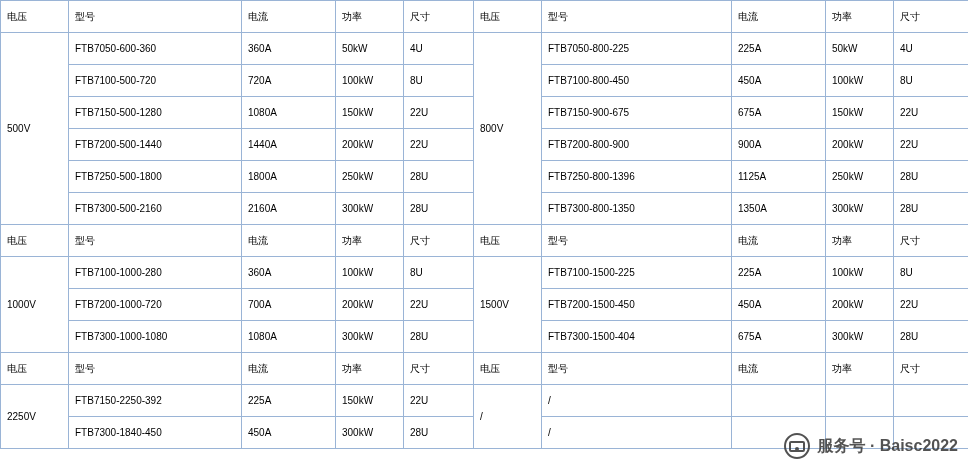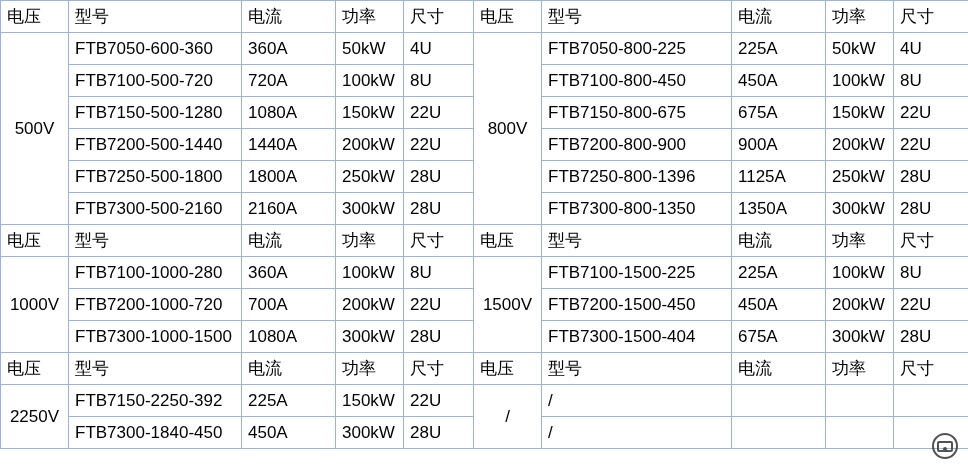--- a/index.html
+++ b/index.html
@@ -17,40 +17,39 @@
   .sheet {
     position: relative;
     width: 968px;
     height: 465px;
     box-sizing: border-box;
   }
   table.spec {
     border-collapse: collapse;
     table-layout: fixed;
     width: 968px;
-    font-size: 17px;
+    font-size: 10px;
   }
   table.spec td {
     border: 1px solid #9ab4d6;
     padding: 0 6px;
     height: 31px;
     line-height: 31px;
     vertical-align: middle;
     white-space: nowrap;
     overflow: hidden;
     background: #ffffff;
   }
   td.hdr {
     background: #c5d9f1;
     font-weight: normal;
   }
   td.vgroup {
     background: #ffffff;
     font-weight: normal;
-    text-align: center;
   }
   
   col.c-volt  { width: 68px; }
   col.c-model { width: 173px; }
   col.c-cur   { width: 94px; }
   col.c-pow   { width: 68px; }
   col.c-size  { width: 70px; }
   col.c-volt2 { width: 68px; }
   col.c-model2{ width: 190px; }
   col.c-cur2  { width: 94px; }
@@ -152,21 +151,21 @@
         <td>FTB7100-800-450</td>
         <td>450A</td>
         <td>100kW</td>
         <td>8U</td>
       </tr>
       <tr>
         <td>FTB7150-500-1280</td>
         <td>1080A</td>
         <td>150kW</td>
         <td>22U</td>
-        <td>FTB7150-800-675</td>
+        <td>FTB7150-900-675</td>
         <td>675A</td>
         <td>150kW</td>
         <td>22U</td>
       </tr>
       <tr>
         <td>FTB7200-500-1440</td>
         <td>1440A</td>
         <td>200kW</td>
         <td>22U</td>
         <td>FTB7200-800-900</td>
@@ -224,21 +223,21 @@
         <td>FTB7200-1000-720</td>
         <td>700A</td>
         <td>200kW</td>
         <td>22U</td>
         <td>FTB7200-1500-450</td>
         <td>450A</td>
         <td>200kW</td>
         <td>22U</td>
       </tr>
       <tr>
-        <td>FTB7300-1000-1500</td>
+        <td>FTB7300-1000-1080</td>
         <td>1080A</td>
         <td>300kW</td>
         <td>28U</td>
         <td>FTB7300-1500-404</td>
         <td>675A</td>
         <td>300kW</td>
         <td>28U</td>
       </tr>
 
       <tr>
@@ -274,15 +273,16 @@
         <td>/</td>
         <td></td>
         <td></td>
         <td></td>
       </tr>
     </tbody>
   </table>
 
   <div class="watermark">
     <span class="wm-icon"></span>
+    <span>服务号 · Baisc2022</span>
   </div>
 
 </div>
 
 </body></html>

